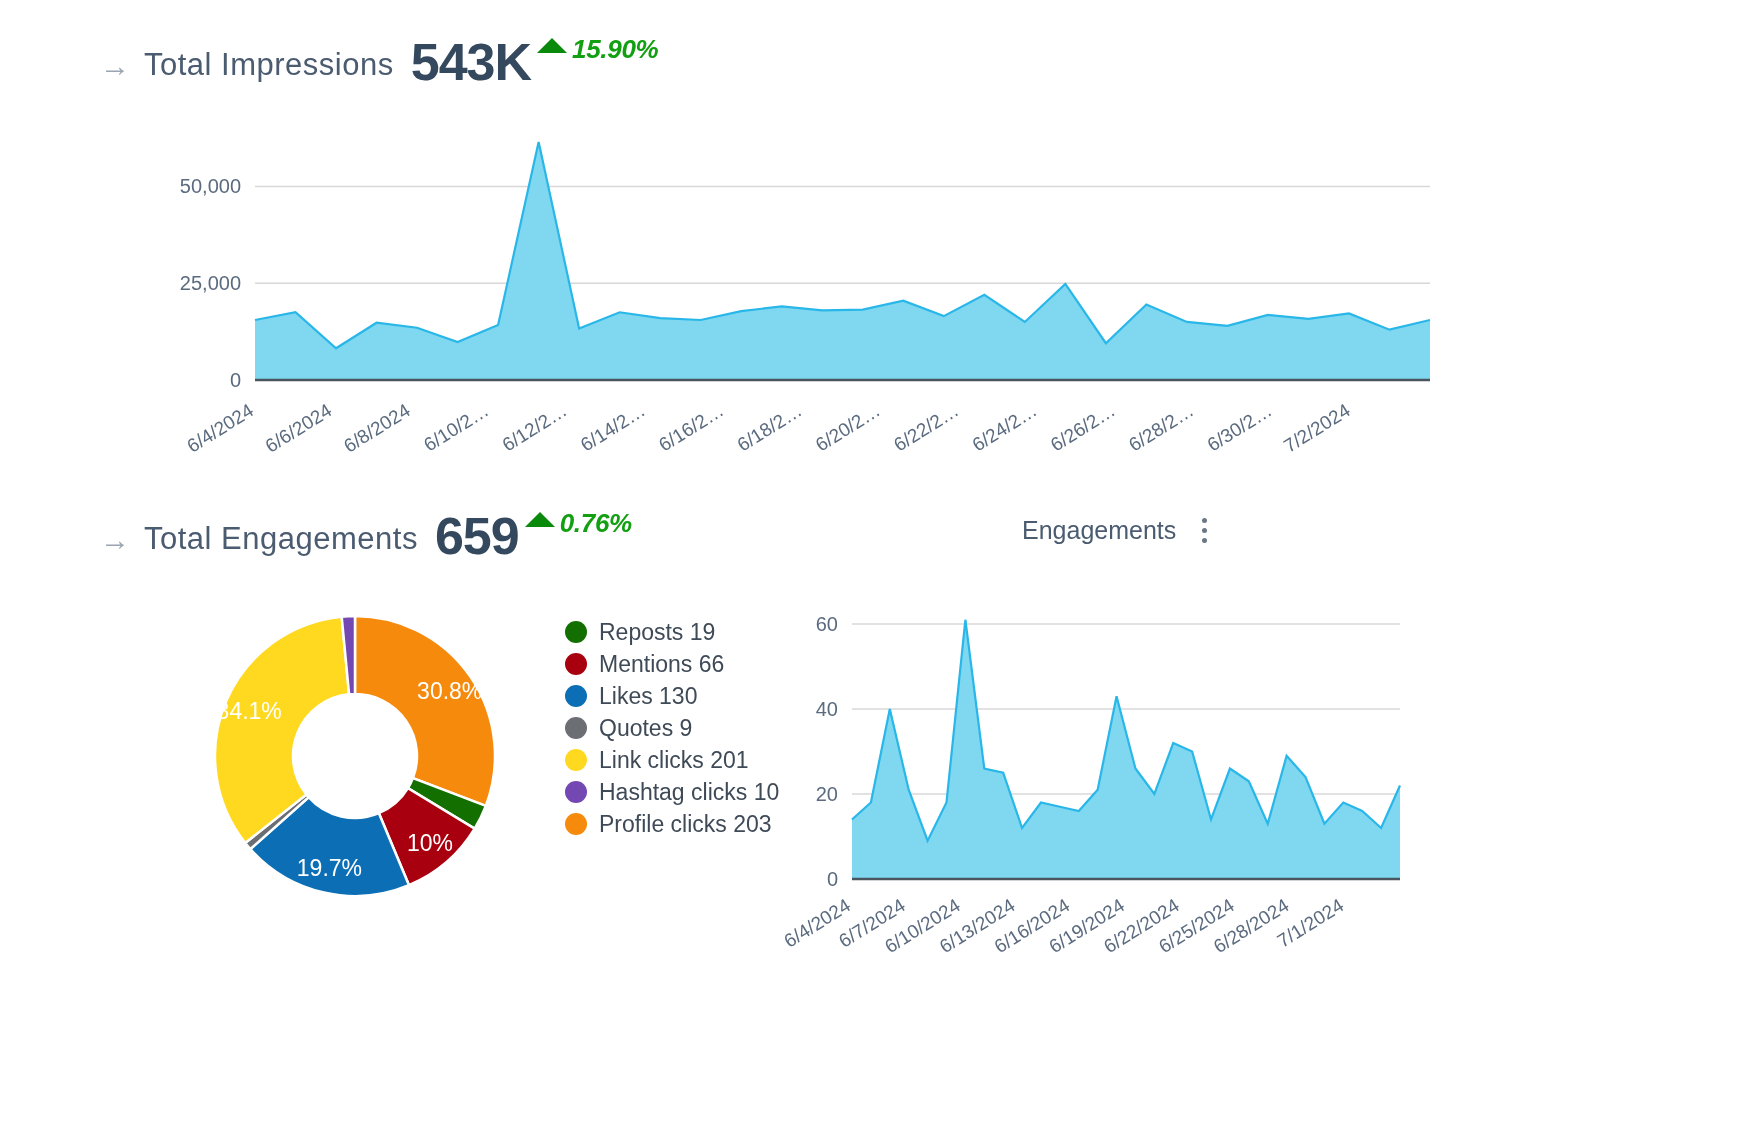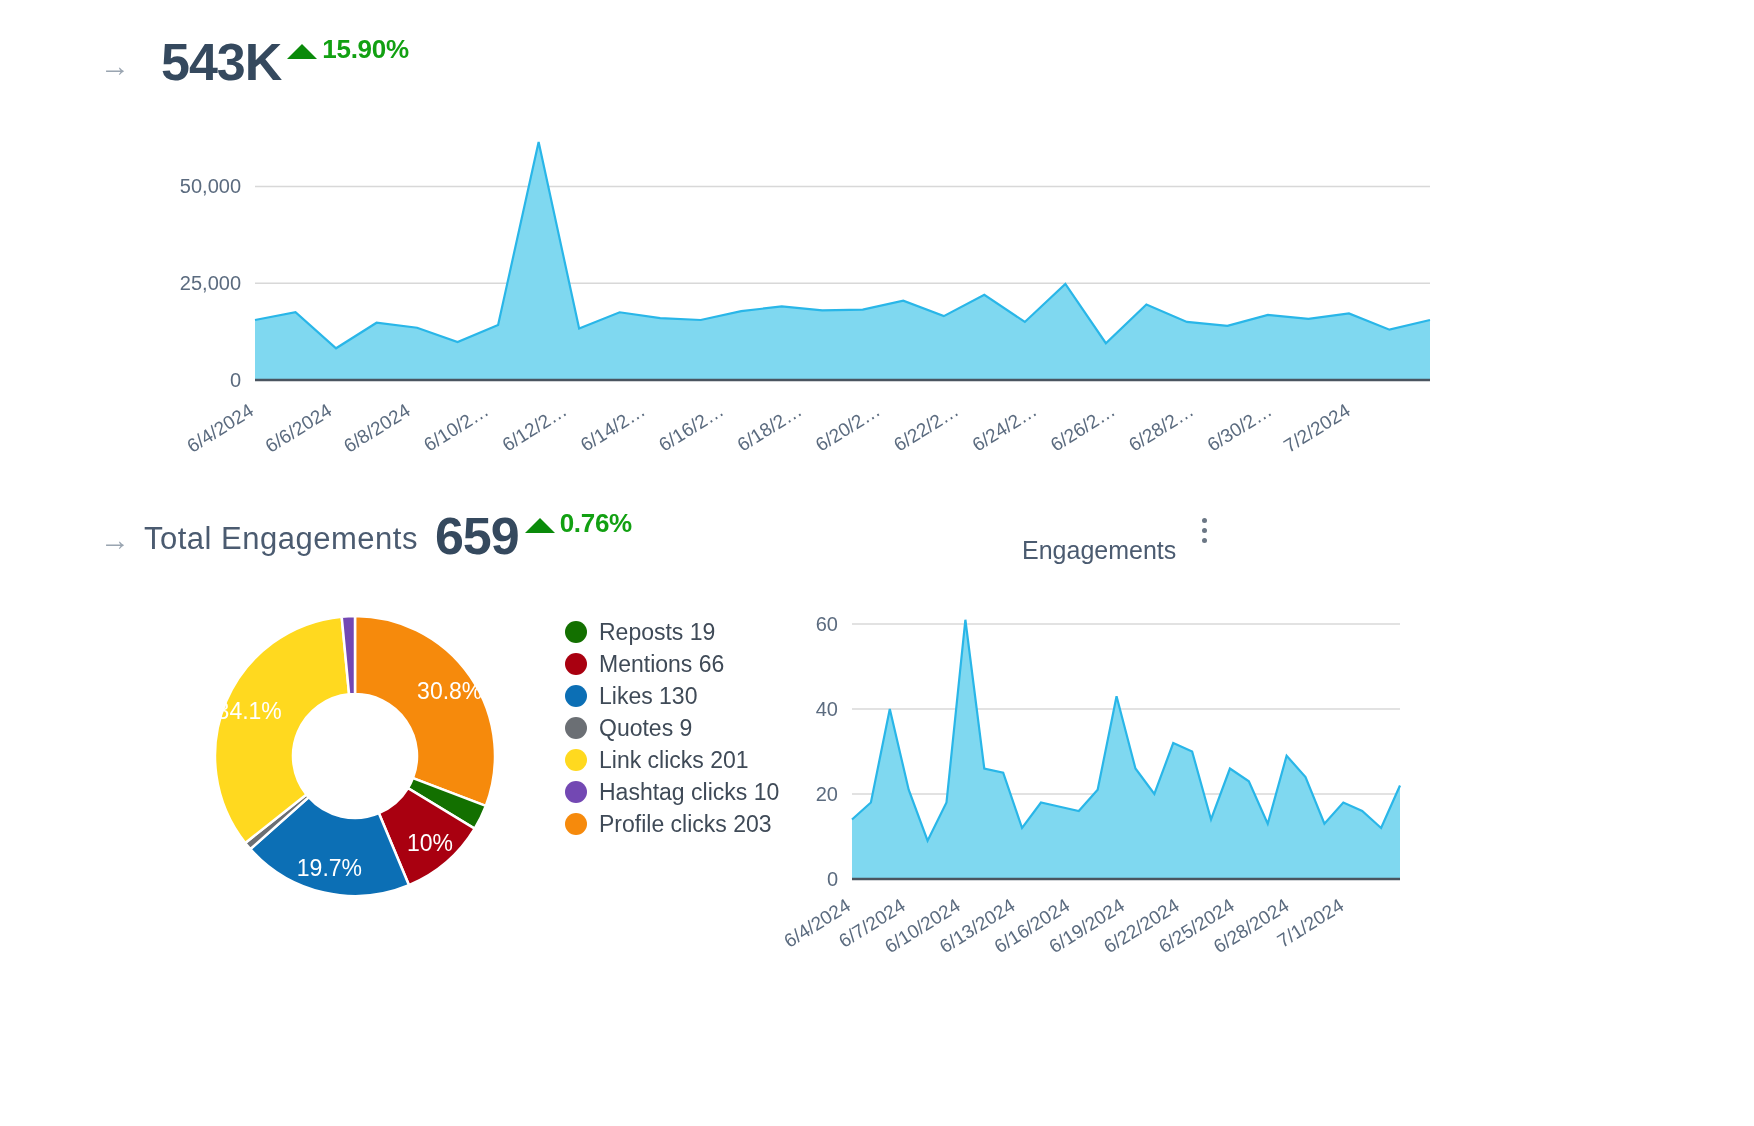--- a/index.html
+++ b/index.html
@@ -21,21 +21,21 @@
   }
   .kpi-label{
     font-size:31px;letter-spacing:.5px;color:#4b5b70;font-weight:400;
     position:relative;top:-4px;
   }
   .kpi-value{
     font-size:52px;font-weight:bold;color:#35495e;margin-left:17px;letter-spacing:-1px;
     line-height:.95;
   }
   .kpi-delta{
-    display:flex;align-items:center;margin-left:6px;position:relative;top:-22px;
+    display:flex;align-items:flex-start;margin-left:6px;position:relative;top:-22px;font-style:italic;
   }
   .tri-up{
     width:0;height:0;border-left:15px solid transparent;border-right:15px solid transparent;
     border-bottom:15px solid #0a8a0a;margin-right:5px;margin-top:4px;
   }
   .kpi-pct{font-size:26px;font-weight:bold;color:#12a012;letter-spacing:-.3px;}
   svg{display:block;overflow:visible;}
 
   
   .legend{position:absolute;left:565px;top:616px;text-align:center;}
@@ -48,20 +48,21 @@
     position:absolute;font-size:25px;color:#4b5b70;white-space:nowrap;
   }
   .kebab{position:absolute;width:6px;}
   .kebab i{display:block;width:5px;height:5px;border-radius:50%;background:#6b7785;margin-bottom:5px;}
 </style>
 </head>
 <body>
 
 <div class="panel kpi" style="left:100px;top:38px;">
   <span class="kpi-arrow">→</span>
+  <span class="kpi-label">Total Impressions</span>
   <span class="kpi-value">543K</span>
   <span class="kpi-delta">
     <span class="tri-up"></span>
     <span class="kpi-pct">15.90%</span>
   </span>
 </div>
 
 <div class="panel" style="left:120px;top:120px;width:1330px;height:340px;">
   <svg id="chart-impressions" width="1330" height="340" viewBox="0 0 1330 340">
       <text x="121" y="267" text-anchor="end" fill="#5b6b7f" font-size="20" font-family="&quot;Liberation Sans&quot;, sans-serif">0</text>
@@ -140,21 +141,21 @@
     <div class="legend-row">
       <span class="legend-dot" style="background: rgb(115, 72, 179);"></span>
       <span class="legend-text">Hashtag clicks 10</span>
     </div>
     <div class="legend-row">
       <span class="legend-dot" style="background: rgb(246, 138, 12);"></span>
       <span class="legend-text">Profile clicks 203</span>
     </div>
   </div>
 
-<div class="card-title" style="left:1022px;top:516px;margin-top:20px;">Engagements</div>
+<div class="card-title" style="left:1022px;top:516px;">Engagements</div>
 <div class="kebab" style="left:1202px;top:518px;">
   <i></i>
     <i></i>
     <i></i>
 </div>
 
 <div class="panel" style="left:790px;top:585px;width:620px;height:370px;">
   <svg id="chart-engagements" width="620" height="370" viewBox="0 0 620 370">
       <text x="48" y="301" text-anchor="end" fill="#5b6b7f" font-size="20" font-family="&quot;Liberation Sans&quot;, sans-serif">0</text>
       <line x1="62" y1="209" x2="610" y2="209" stroke="#d8d8d8" stroke-width="1.6"></line>

